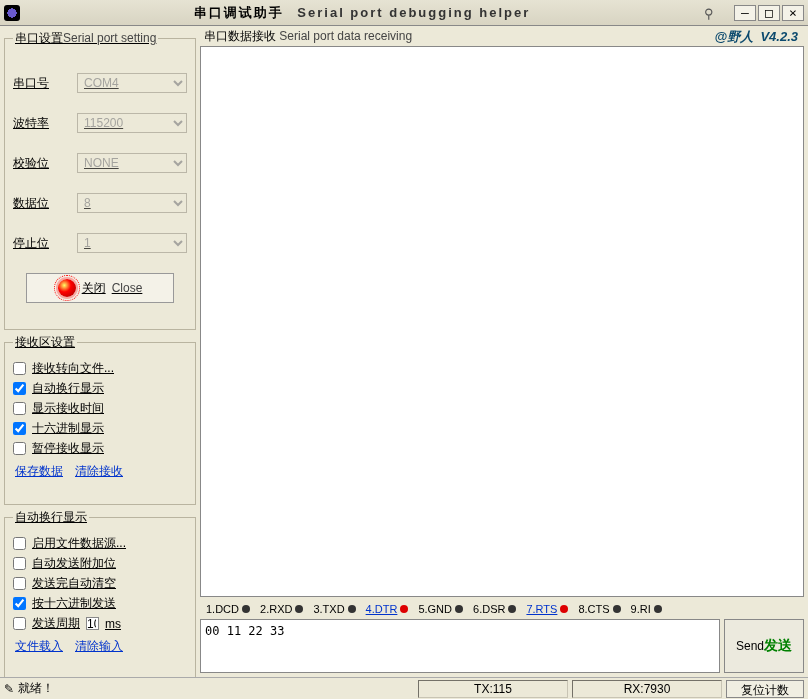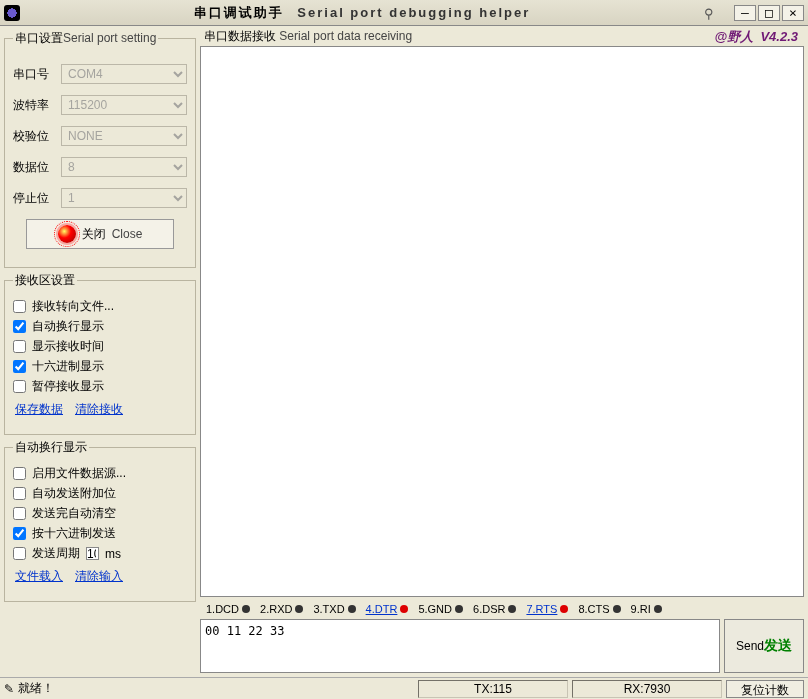--- a/index.html
+++ b/index.html
@@ -7,34 +7,34 @@
 .window { width: 808px; height: 699px; background: #ece9d8; display: flex; flex-direction: column; }
 .titlebar { height: 26px; background: linear-gradient(#e6e3d3,#d8d4c2); border-bottom: 1px solid #888; display: flex; align-items: center; padding: 0 4px; font-size: 13px; }
 .titlebar .icon-app { width: 16px; height: 16px; background: radial-gradient(circle,#6a5acd 40%,#000 41%); border-radius: 3px; margin-right: 6px; }
 .titlebar .title-main { flex: 1; text-align: center; font-weight: bold; letter-spacing: 2px; }
 .titlebar .title-en { margin-left: 8px; color: #333; }
 .winctl { display: flex; gap: 2px; margin-left: 8px; }
 .winctl span { width: 22px; height: 16px; border: 1px solid #888; background: #f4f2e8; text-align: center; line-height: 14px; font-family: monospace; cursor: default; }
 .body { flex: 1; display: flex; padding: 4px; gap: 4px; overflow: hidden; }
 .left { width: 192px; display: flex; flex-direction: column; gap: 4px; }
 .right { flex: 1; display: flex; flex-direction: column; position: relative; }
-fieldset { border: 1px solid #b9b4a0; padding: 6px 8px 16px 8px; }
+fieldset { border: 1px solid #b9b4a0; padding: 6px 8px 24px 8px; text-decoration: underline; }
 fieldset legend { font-size: 12px; padding: 0 2px; }
-.row { display: flex; align-items: center; margin: 11px 0; gap: 4px; }
+.row { display: flex; align-items: center; margin: 20px 0; gap: 20px; }
 .row label { width: 44px; }
 select, input[type=text].combo { flex: 1; height: 20px; border: 1px solid #a7a394; background: #ece9d8; font-size: 12px; padding: 0 2px; color: #555; }
 select:disabled { color: #888; }
 .close-btn { display: flex; align-items: center; justify-content: center; gap: 6px; height: 30px; border: 1px solid #999; background: #f4f2e8; margin: 8px auto 2px; width: 148px; cursor: default; }
 .red-dot-big { width: 18px; height: 18px; border-radius: 50%; background: radial-gradient(circle at 35% 35%, #ff6 0%, #f00 40%, #900 100%); box-shadow: 0 0 0 2px rgba(255,0,0,.3); position: relative; }
 .red-dot-big::before { content:""; position:absolute; inset:-4px; border:1px dotted red; border-radius:50%; }
 .chk { display: flex; align-items: center; margin: 3px 0; gap: 6px; }
 .chk input { width: 13px; height: 13px; }
 .linklike { color: #0033cc; text-decoration: underline; cursor: default; }
 .links { display: flex; gap: 12px; margin: 6px 2px 0; }
-.version { position: absolute; top: -2px; right: 6px; color: #701a75; font-weight: bold; font-size: 13px; font-style: italic; }
+.version { position: absolute; top: -2px; right: 6px; color: #0c4a6e; font-weight: bold; font-size: 13px; font-style: italic; }
 .rx-area { flex: 1; border: 1px solid #888; background: #fff; margin-top: 16px; margin-bottom: 2px; }
 .rx-header { position: absolute; top: -2px; left: 4px; font-size: 12px; }
 .signals { height: 20px; display: flex; align-items: center; gap: 10px; padding: 2px 6px; font-size: 11px; }
 .sig { display: flex; align-items: center; gap: 3px; }
 .dot { width: 8px; height: 8px; border-radius: 50%; background: #333; display: inline-block; }
 .dot.red { background: #d00; }
 .sig.link span.lbl { color: #0033cc; text-decoration: underline; }
 .bottom-send { display: flex; gap: 4px; height: 54px; }
 .tx-area { flex: 1; border: 1px solid #888; background: #fff; padding: 4px; font-family: monospace; font-size: 12px; resize: none; }
 .send-btn { width: 80px; border: 1px solid #888; background: #eceade; display: flex; flex-direction: row; align-items: center; justify-content: center; font-size: 12px; cursor: default; }

